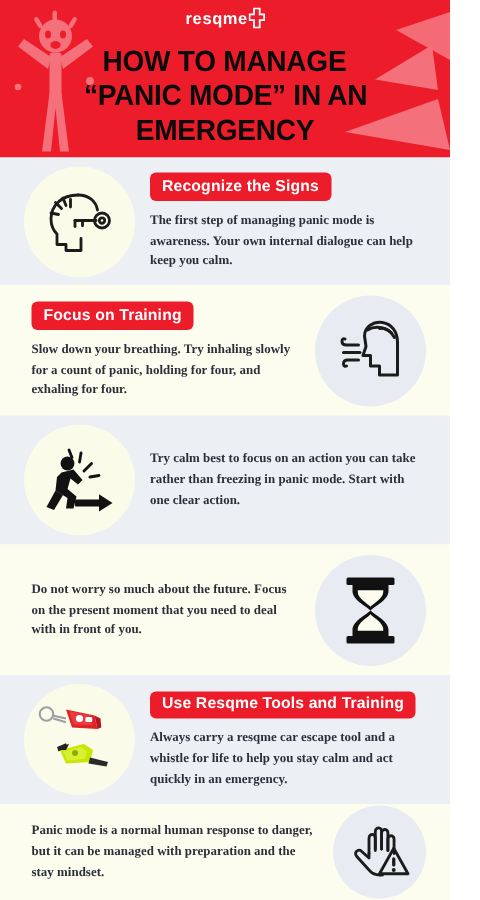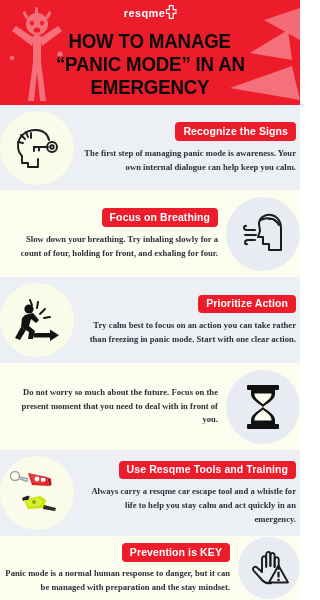--- a/index.html
+++ b/index.html
@@ -93,23 +93,22 @@
     text-align: center;
     white-space: nowrap;
     transform: scaleX(0.96);
   }
 
   
   .section {
     position: relative;
     display: flex;
     align-items: center;
-    padding: 0 0;
+    padding: 0 16px;
     overflow: hidden;
-    text-align: right;
   }
   .section.bg-grey  { background: #eceff4; }
   .section.bg-cream { background: #fdfdef; }
 
   .icon-wrap {
     flex: 0 0 74px;
     height: 74px;
     border-radius: 50%;
     display: flex;
     align-items: center;
@@ -248,22 +247,22 @@
           <path d="M20 14 C20 8 26 4 32 5 C38 6 42 11 42 18 L42 40 L30 40 L30 34 L24 34 L24 27 L19 27 L21 21 Z"></path>
           <path d="M22 10 C27 7 34 8 38 12"></path>
           <path d="M30 9 C34 8 38 11 40 15"></path>
           <path d="M16 20 L8 20 C6 20 5 19 5 17.5 C5 16 6 15.5 7 16"></path>
           <path d="M17 25 L6 25"></path>
           <path d="M16 30 L9 30 C7 30 6 31 6 32.5 C6 34 7 34.5 8 34"></path>
         </g>
       </svg>
     </div>
     <div class="text-wrap">
-      <span class="badge">Focus on Breathing</span>
-      <div class="body-text">Slow down your breathing. Try  inhaling slowly for a count of four, holding for front, and exhaling for four.</div>
+      <span class="badge">Focus on Training</span>
+      <div class="body-text">Slow down your breathing. Try  inhaling slowly for a count of panic, holding for four, and exhaling for four.</div>
     </div>
   </div>
 
   <div class="section bg-grey s3">
     <div class="icon-wrap">
       <svg width="50" height="48" viewBox="0 0 50 48">
         <g fill="#121212">
           <circle cx="17" cy="13" r="4.6"></circle>
           <path d="M13 19 L21 17 L27 24 L24 27 L19 23 L17 30 L23 35 L21 43 L16 43 L17 36 L9 31 L10 22 Z"></path>
           <path d="M9 31 L3 42 L8 44 L14 34 Z"></path>
@@ -274,21 +273,20 @@
           <path d="M32 22 L38 21"></path>
           <path d="M20 9 L18 4"></path>
         </g>
         <g fill="#121212">
           <rect x="22" y="37" width="18" height="4.6" rx="0.5"></rect>
           <path d="M38 33.5 L47 39.3 L38 45 Z"></path>
         </g>
       </svg>
     </div>
     <div class="text-wrap">
-      <span class="badge">Prioritize Action</span>
       <div class="body-text">Try calm best to focus on an action you can take rather than freezing in panic mode. Start with one clear action.</div>
     </div>
   </div>
 
   <div class="section bg-cream s4 reverse">
     <div class="icon-wrap">
       <svg width="40" height="48" viewBox="0 0 40 48">
         <g fill="#111111">
           <rect x="4" y="2" width="32" height="5" rx="1"></rect>
           <rect x="4" y="41" width="32" height="5" rx="1"></rect>
@@ -352,18 +350,17 @@
         <g fill="none" stroke="#1c1c1c" stroke-width="1.9" stroke-linejoin="round">
           <path d="M30.5 18.5 L40 35.5 L21 35.5 Z"></path>
         </g>
         <g fill="#1c1c1c">
           <rect x="29.4" y="24.5" width="2.2" height="6.2" rx="1.1"></rect>
           <circle cx="30.5" cy="33" r="1.3"></circle>
         </g>
       </svg>
     </div>
     <div class="text-wrap">
-      <span class="badge">Prevention is KEY</span>
       <div class="body-text">Panic mode is a normal human response to danger, but it can be managed with preparation and the stay mindset.</div>
     </div>
   </div>
 
 </div>
 
 </body></html>

